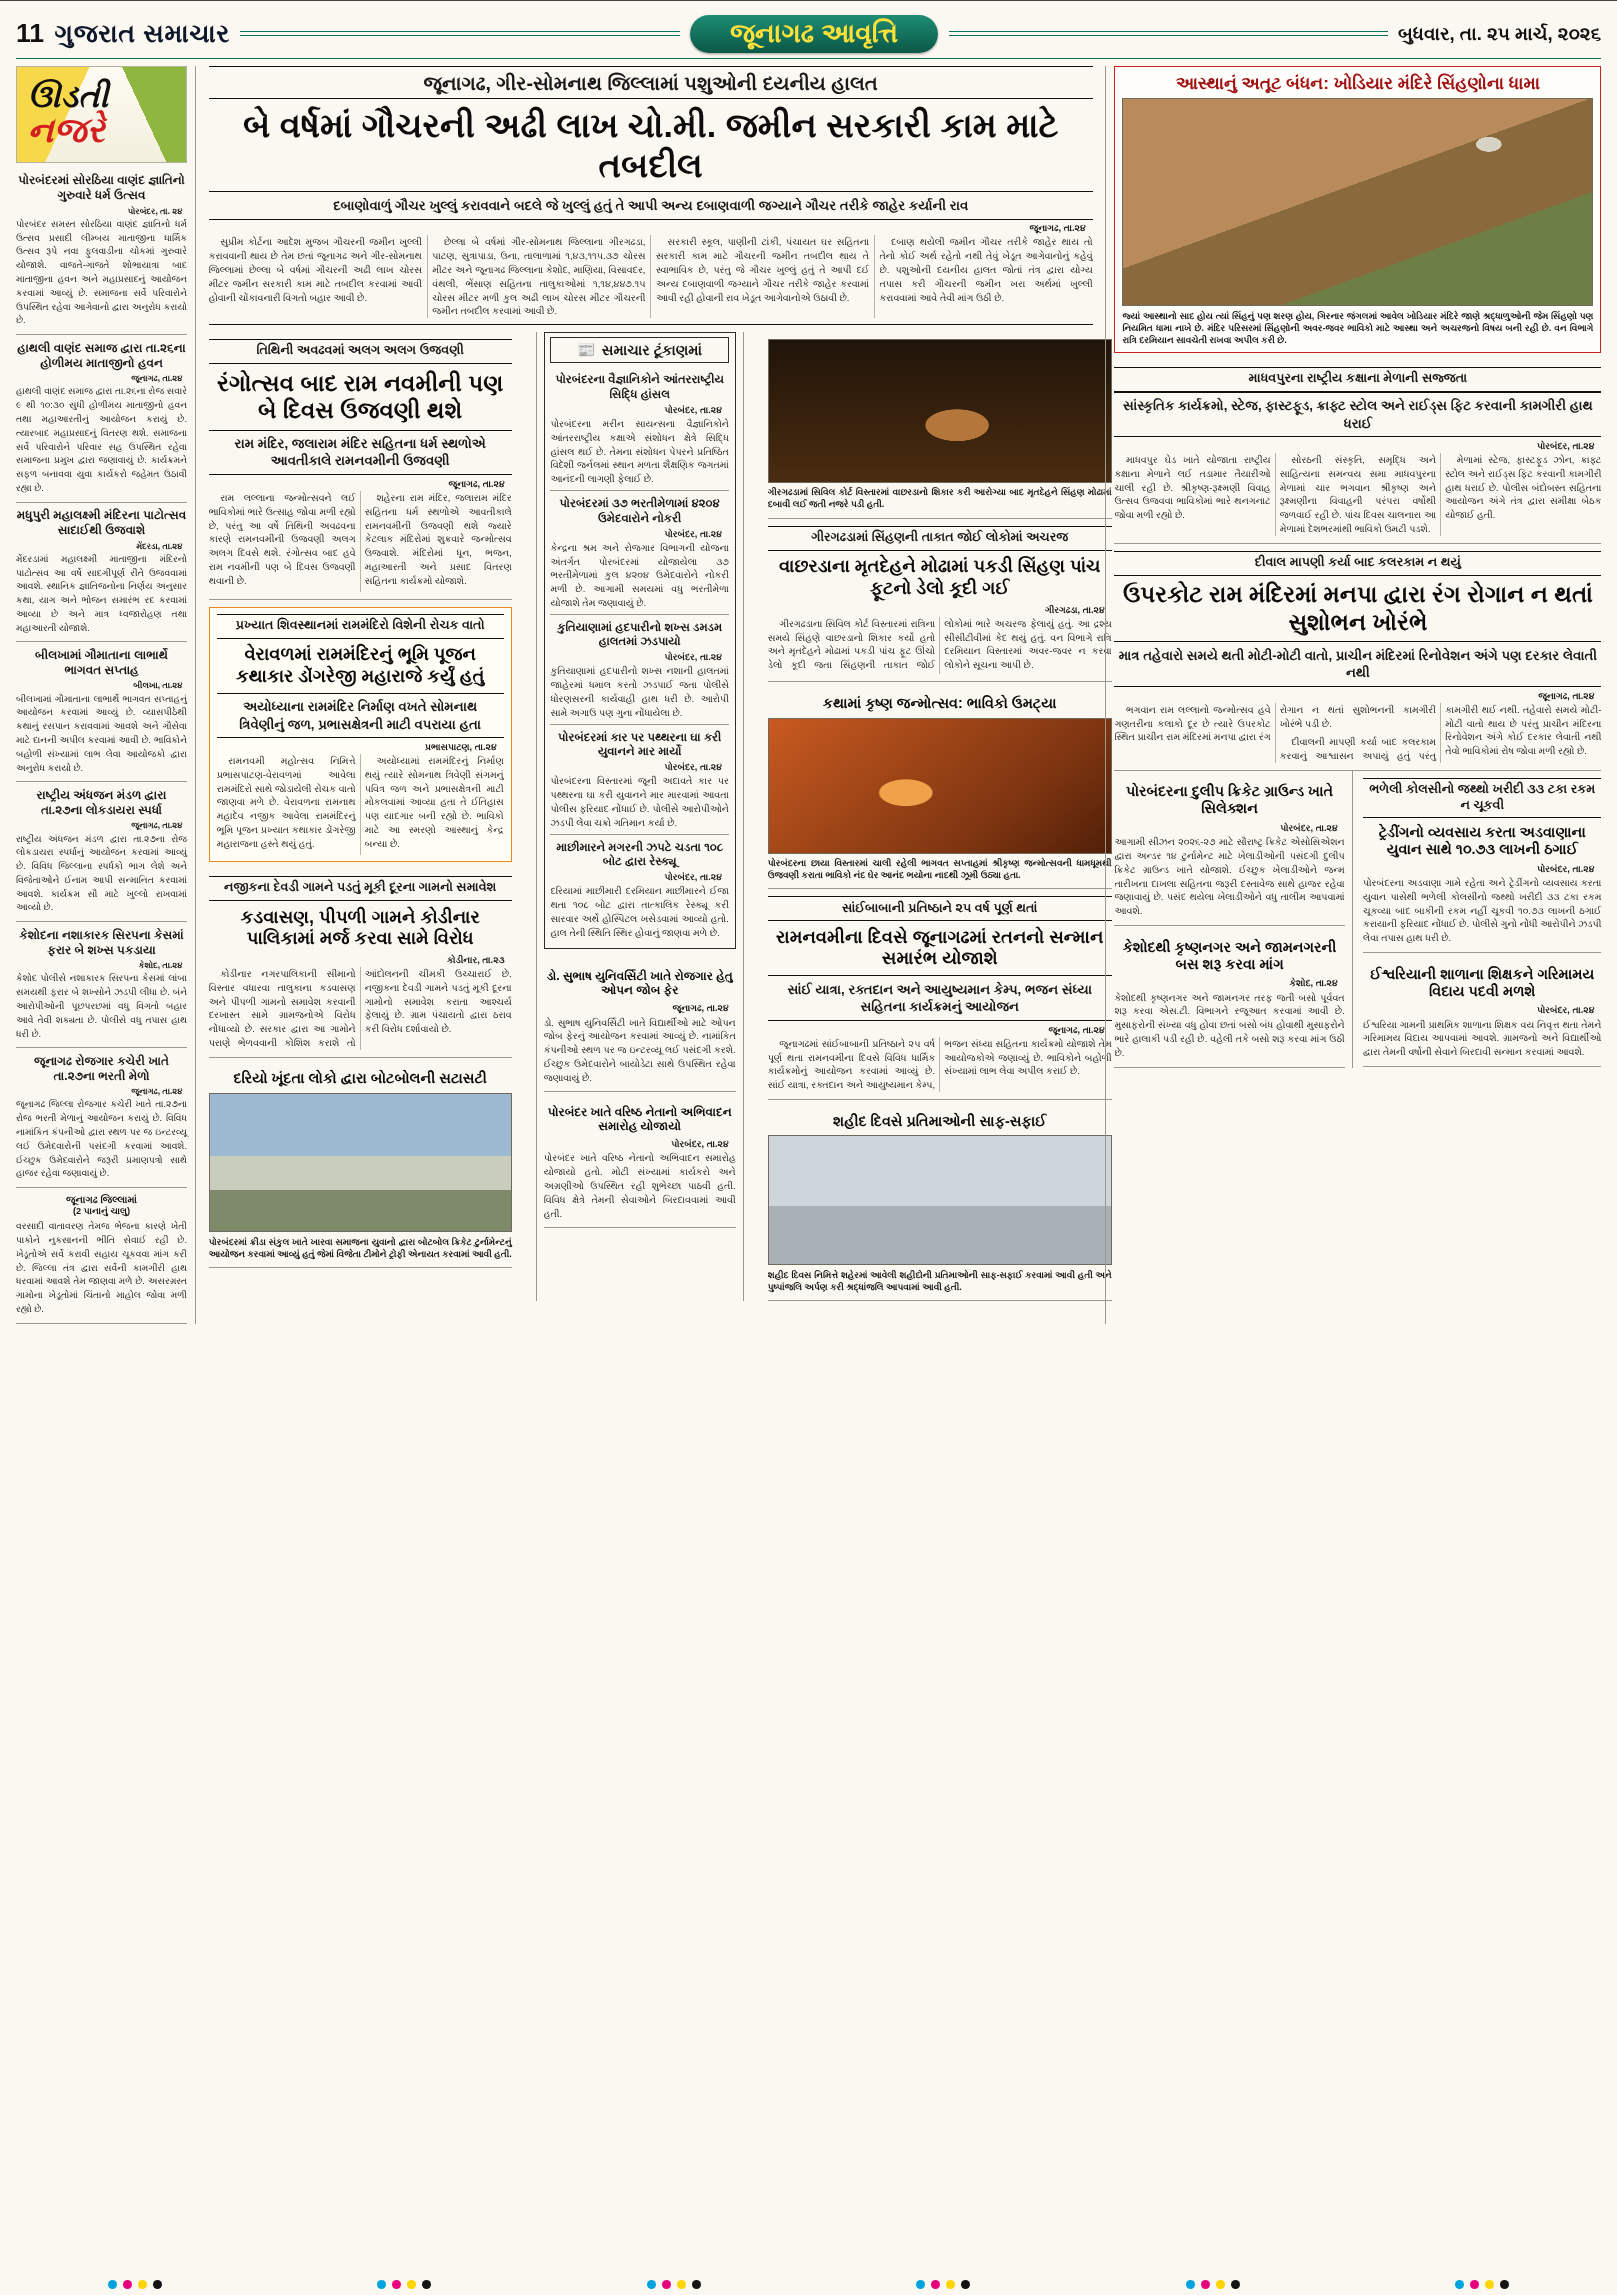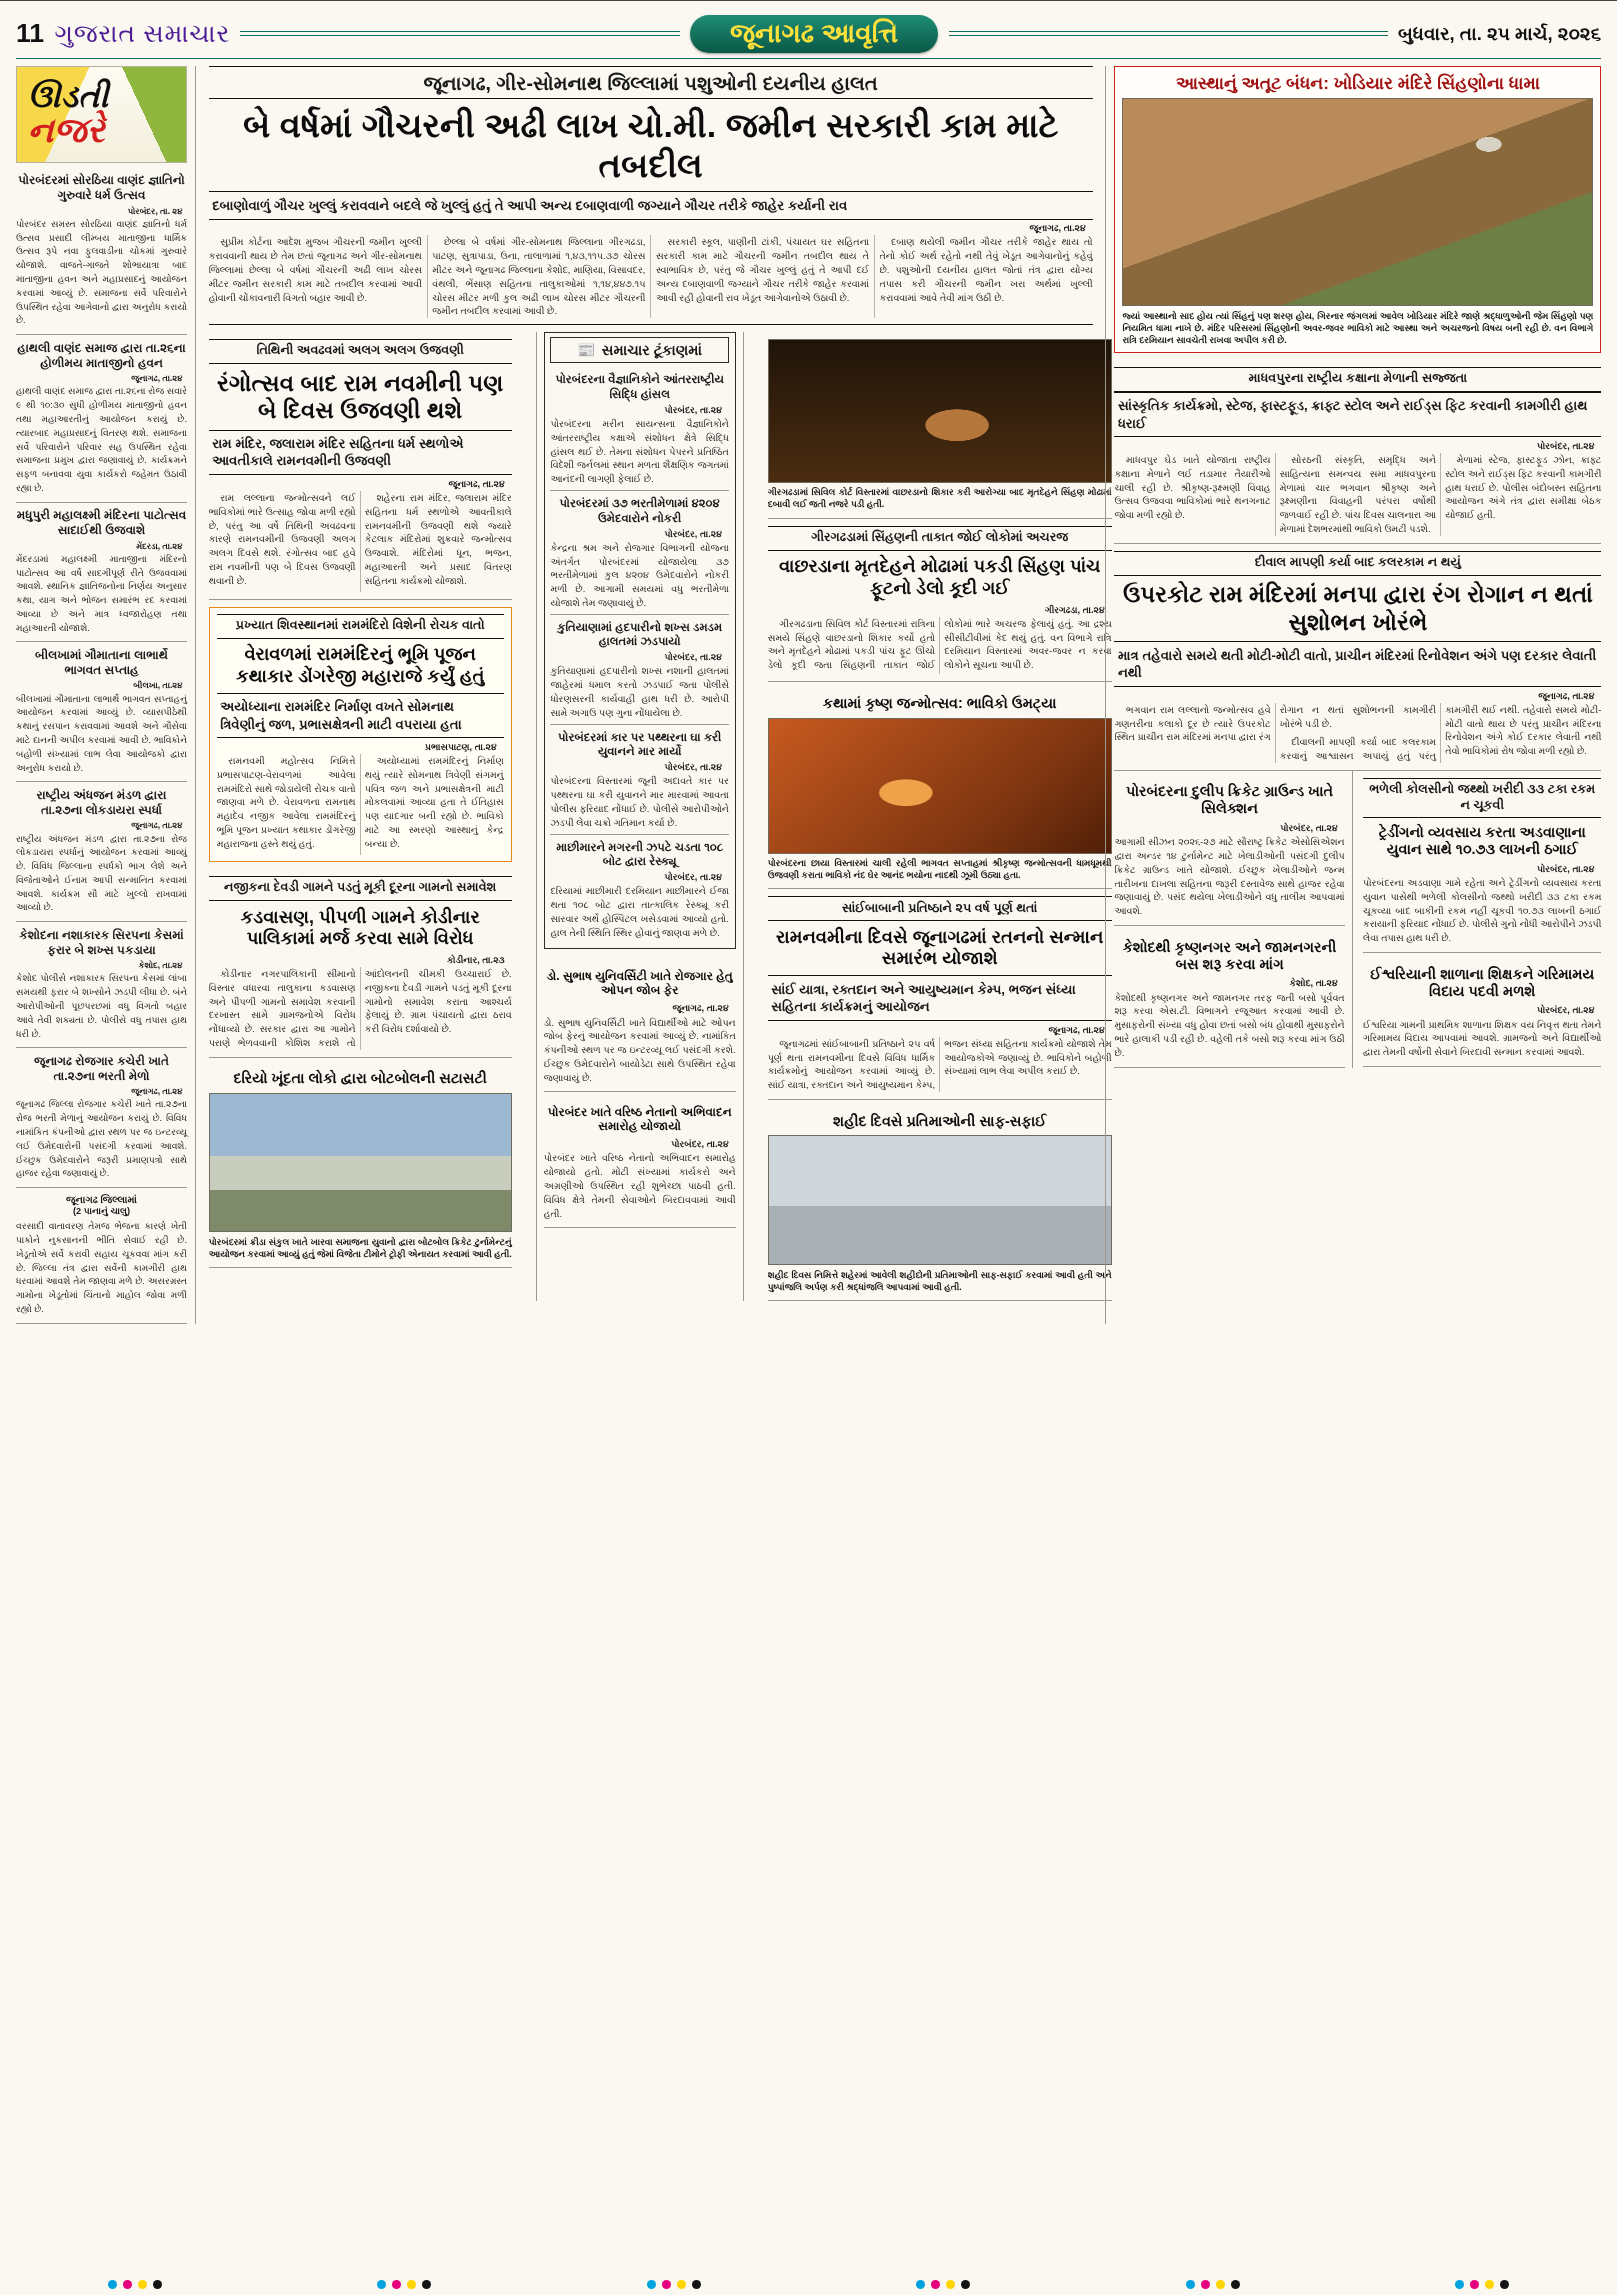--- a/index.html
+++ b/index.html
@@ -7,40 +7,40 @@
   body { font-family:"Liberation Sans", sans-serif; }
   .page {
     position:relative; width:1617px; height:2295px; margin:0 auto;
     background:#faf8f1; color:#191919; overflow:hidden;
     padding:8px 16px 28px; border-top:1.2px solid #444;
   }
   
   .hdr { display:flex; align-items:center; gap:10.4px; height:50px;
          border-bottom:1.7px solid #0d6b59; }
   .hdr .pageno { font-size:26.6px; font-weight:700; color:#111; }
-  .hdr .mast { font-size:25.4px; font-weight:400; color:#4c1d95; letter-spacing:0.6px; }
+  .hdr .mast { font-size:25.4px; font-weight:700; color:#0f172a; letter-spacing:0.6px; }
   .hdr .line { flex:1; height:5.8px; border-top:1.2px solid #0d6b59; border-bottom:1.2px solid #0d6b59; }
   .hdr .pill {
     background:linear-gradient(#1f8d74,#0a5846); color:#ffe13b;
     font-size:26.6px; font-weight:700; padding:3.5px 40px; border-radius:26.6px;
     box-shadow:0 1.2px 2.3px rgba(0,0,0,.35); white-space:nowrap;
   }
   .hdr .date { font-size:18.5px; font-weight:700; color:#111; white-space:nowrap; }
   
   .grid { display:grid; grid-template-columns:180px 884px 496px; column-gap:12.7px; margin-top:7px; }
   .colL { border-right:0.6px solid #9b988c; padding-right:8px; }
   .colR { border-left:0.6px solid #9b988c; padding-left:8px; }
   
   .kick { font-weight:700; text-align:center; font-size:12.7px; line-height:1.25;
           border-top:1.2px solid #111; border-bottom:1.2px solid #111; padding:3.5px 2.3px; }
   .kick.big { font-size:19.6px; }
   .hl { font-weight:700; text-align:center; line-height:1.18; margin:5.8px 2.3px; color:#0c0c0c; }
   .xl { font-size:34px; } .lg { font-size:23px; } .md { font-size:18px; }
   .sm { font-size:14.4px; } .xs { font-size:12px; }
-  .sub { font-weight:700; font-size:13.3px; line-height:1.3;
+  .sub { font-weight:700; text-align:center; font-size:13.3px; line-height:1.3;
          border-top:0.6px solid #111; border-bottom:1.2px solid #111; padding:4.6px 3.5px; }
   .dl { font-weight:700; font-size:9.2px; text-align:right; margin:3.5px 7px 1.2px; }
   .bd { font-size:9.5px; line-height:1.45; text-align:justify; color:#1c1c1c; }
   .bd p { margin:0 0 4.6px; text-indent:11.6px; }
   .c2 { column-count:2; column-gap:9.2px; column-rule:0.6px solid #b8b4a6; }
   .c3 { column-count:3; column-gap:9.2px; column-rule:0.6px solid #b8b4a6; }
   .c4 { column-count:4; column-gap:10.4px; column-rule:0.6px solid #b8b4a6; }
   .art { padding:7px 0; border-bottom:0.6px solid #9b988c; }
   .photo { width:100%; border:0.6px solid #6f6a5e; display:block; }
   .cap { font-size:9px; font-weight:700; line-height:1.35; text-align:justify; margin-top:3.5px; }

